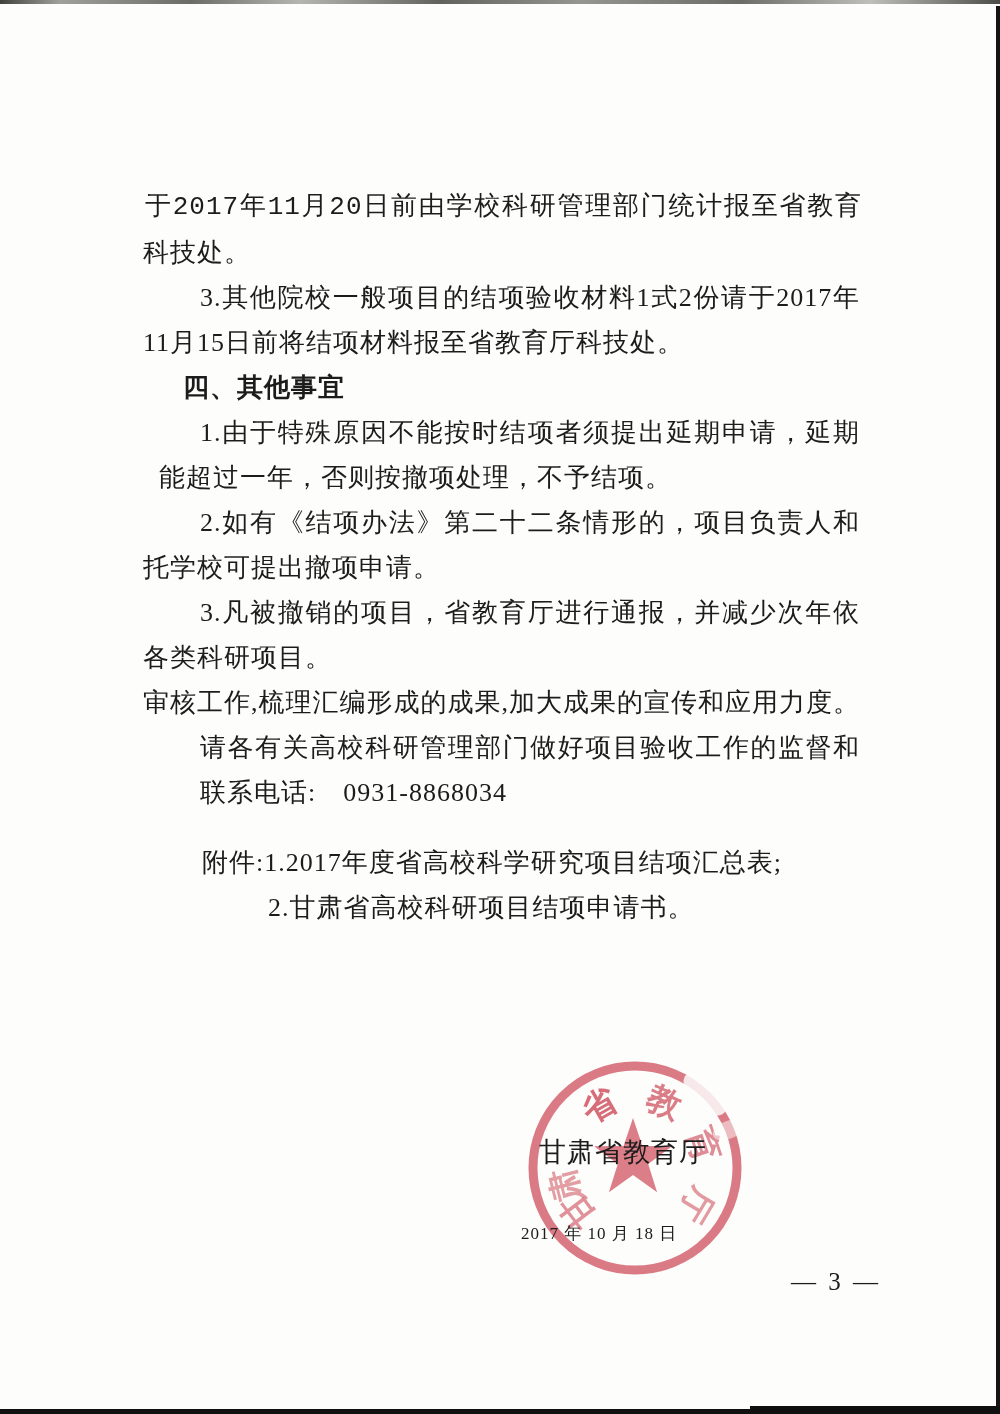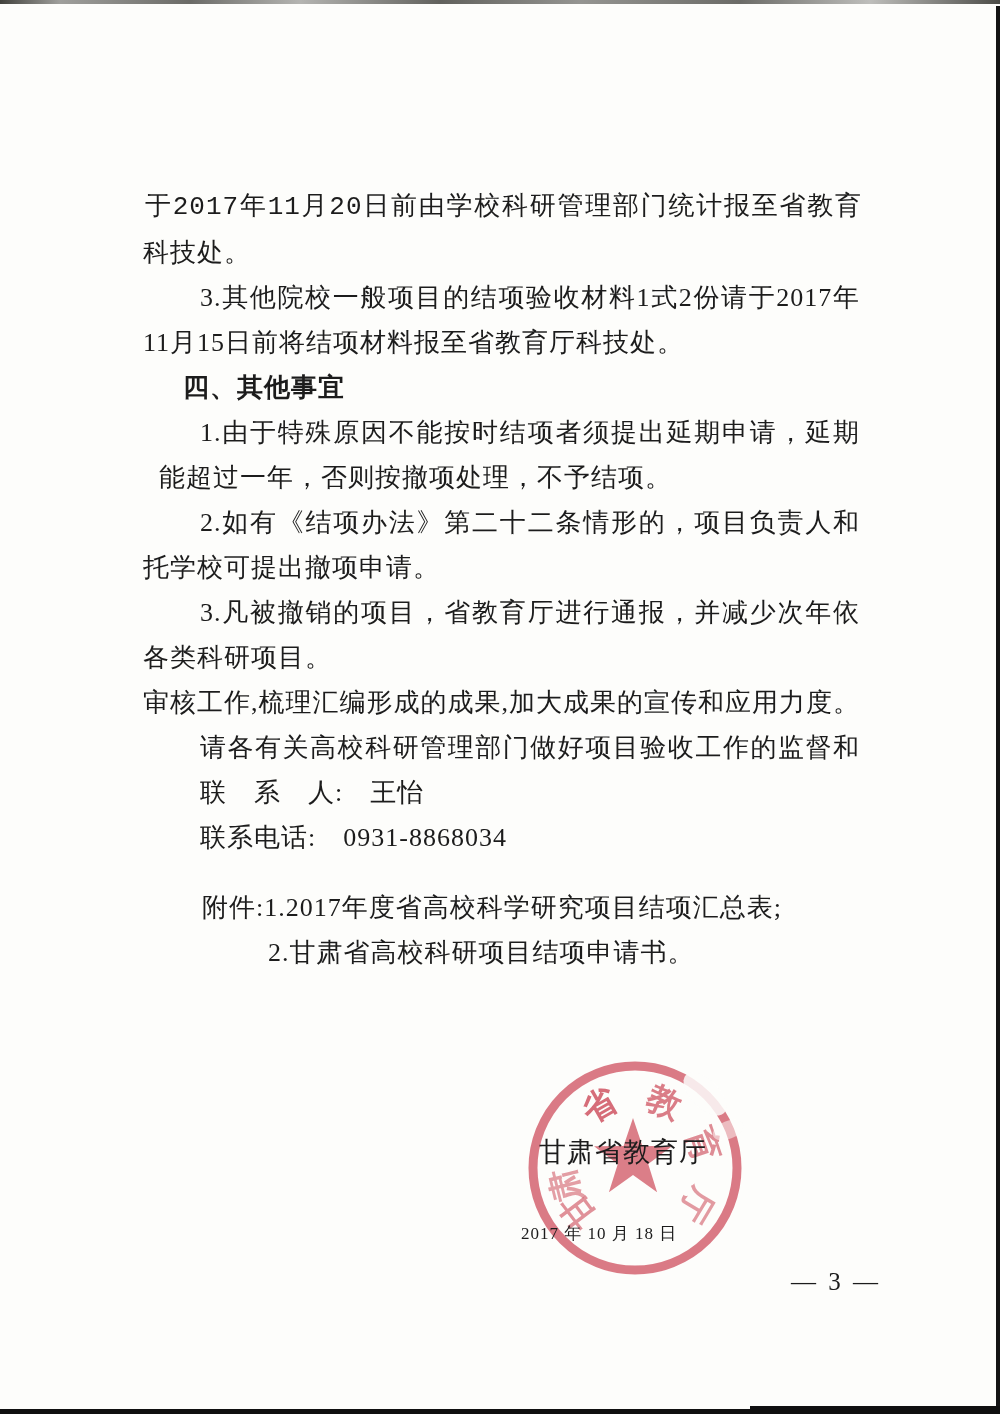--- a/index.html
+++ b/index.html
@@ -110,21 +110,20 @@
       <div class="line" style="margin-left: 0px;">11月15日前将结项材料报至省教育厅科技处。</div>
       <div class="line heading" style="margin-left: 40px;">四、其他事宜</div>
       <div class="line fill" style="margin-left: 57px; width: calc(100% - 57px);">1.由于特殊原因不能按时结项者须提出延期申请，延期不</div>
       <div class="line" style="margin-left: 16px;">能超过一年，否则按撤项处理，不予结项。</div>
       <div class="line fill" style="margin-left: 57px; width: calc(100% - 57px);">2.如有《结项办法》第二十二条情形的，项目负责人和依</div>
       <div class="line" style="margin-left: 0px;">托学校可提出撤项申请。</div>
       <div class="line fill" style="margin-left: 57px; width: calc(100% - 57px);">3.凡被撤销的项目，省教育厅进行通报，并减少次年依托</div>
       <div class="line" style="margin-left: 0px;">各类科研项目。</div>
       <div class="line fill" style="margin-left: 0px; width: calc(100% + 0px);">审核工作,梳理汇编形成的成果,加大成果的宣传和应用力度。</div>
       <div class="line fill" style="margin-left: 57px; width: calc(100% - 57px);">请各有关高校科研管理部门做好项目验收工作的监督和</div>
-      <div class="line" style="margin-left: 57px;">联　系　人:　王怡</div>
       <div class="line" style="margin-left: 57px;">联系电话:　0931-8868034</div>
       <div class="line" style="margin-left: 59px; margin-top: 25px; font-family: Liberation Serif, serif;">附件:1.2017年度省高校科学研究项目结项汇总表;</div>
       <div class="line" style="margin-left: 125px;">2.甘肃省高校科研项目结项申请书。</div>
     </main>
 
   <div class="seal-wrap">
     <svg width="224" height="224" viewBox="0 0 224 224">
       <circle id="seal-ring" cx="112" cy="112" r="102" fill="none" stroke-width="9"></circle>
       <polygon id="seal-star" points="110,62 119.4,90.1 149,90.3 125.2,107.9 134.1,136.2 110,119 85.9,136.2 94.8,107.9 71,90.3 100.6,90.1"></polygon>
       <g id="seal-chars">

